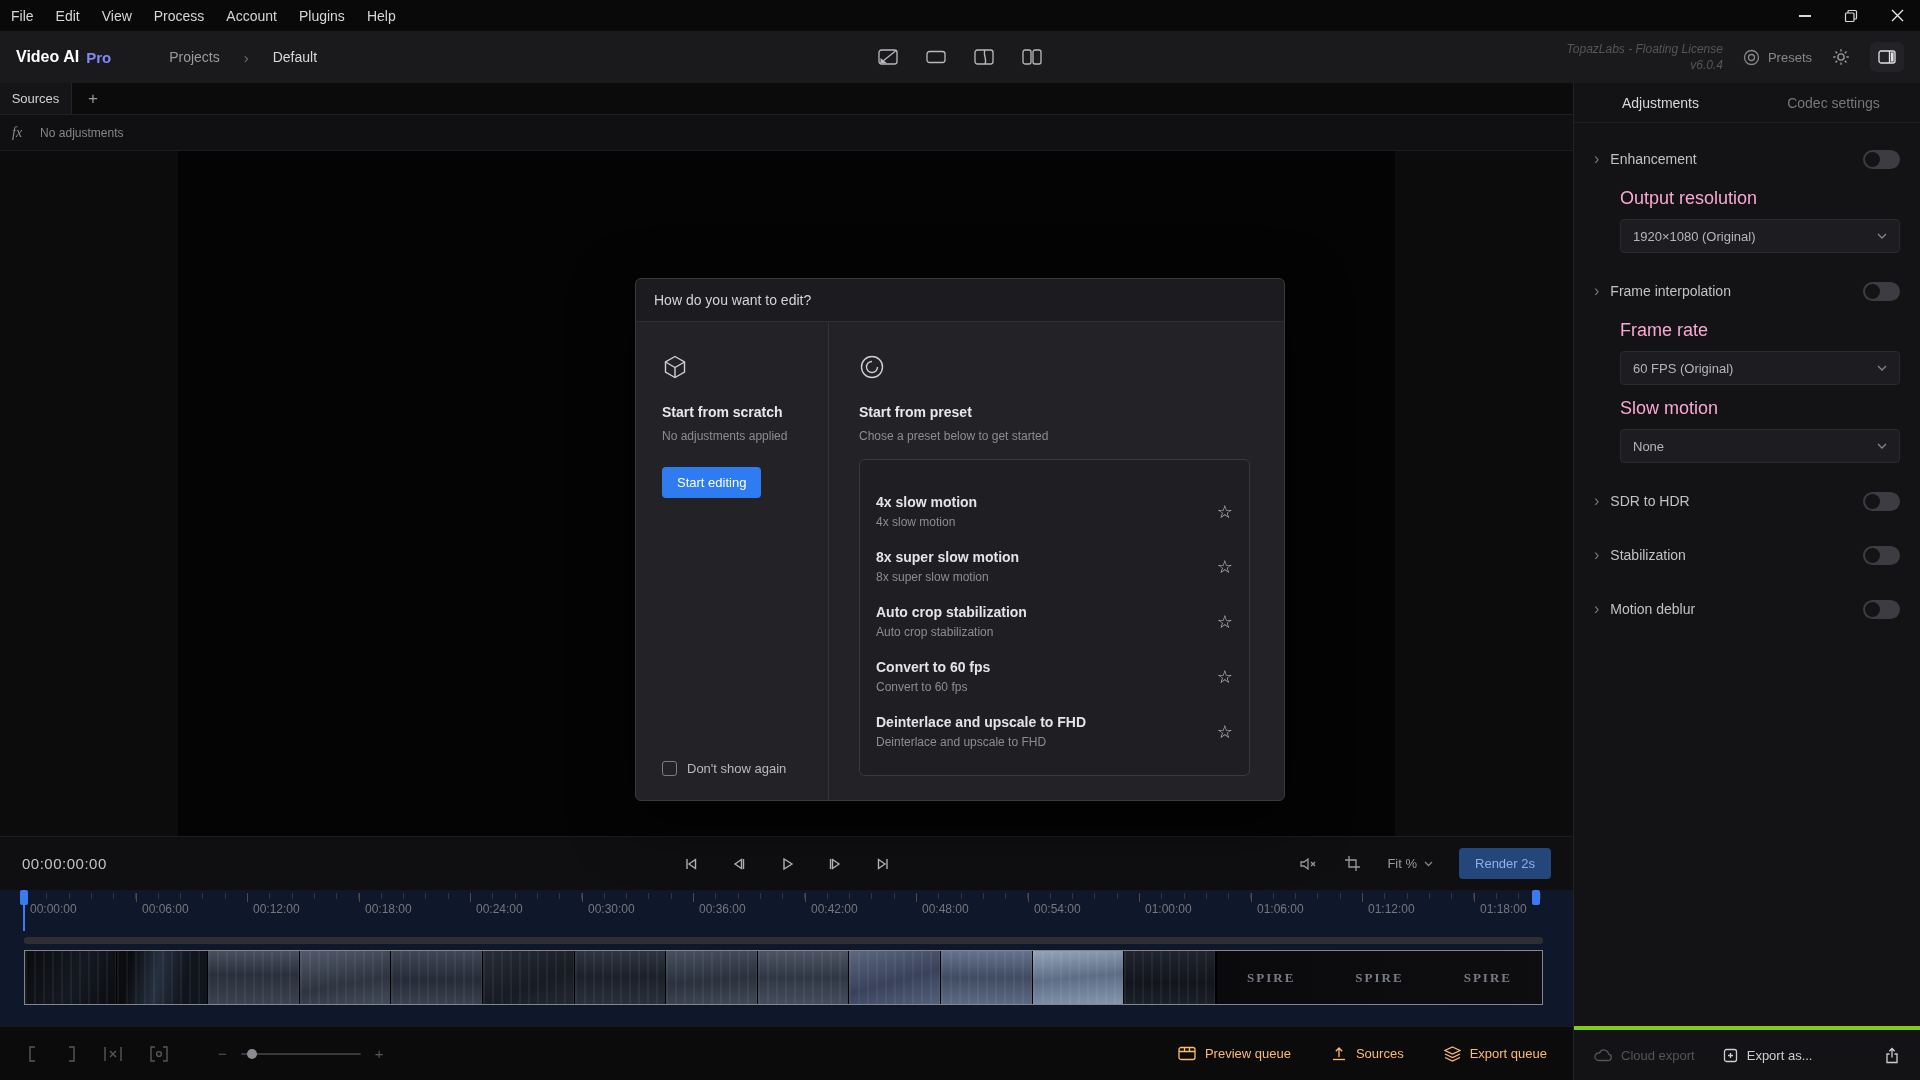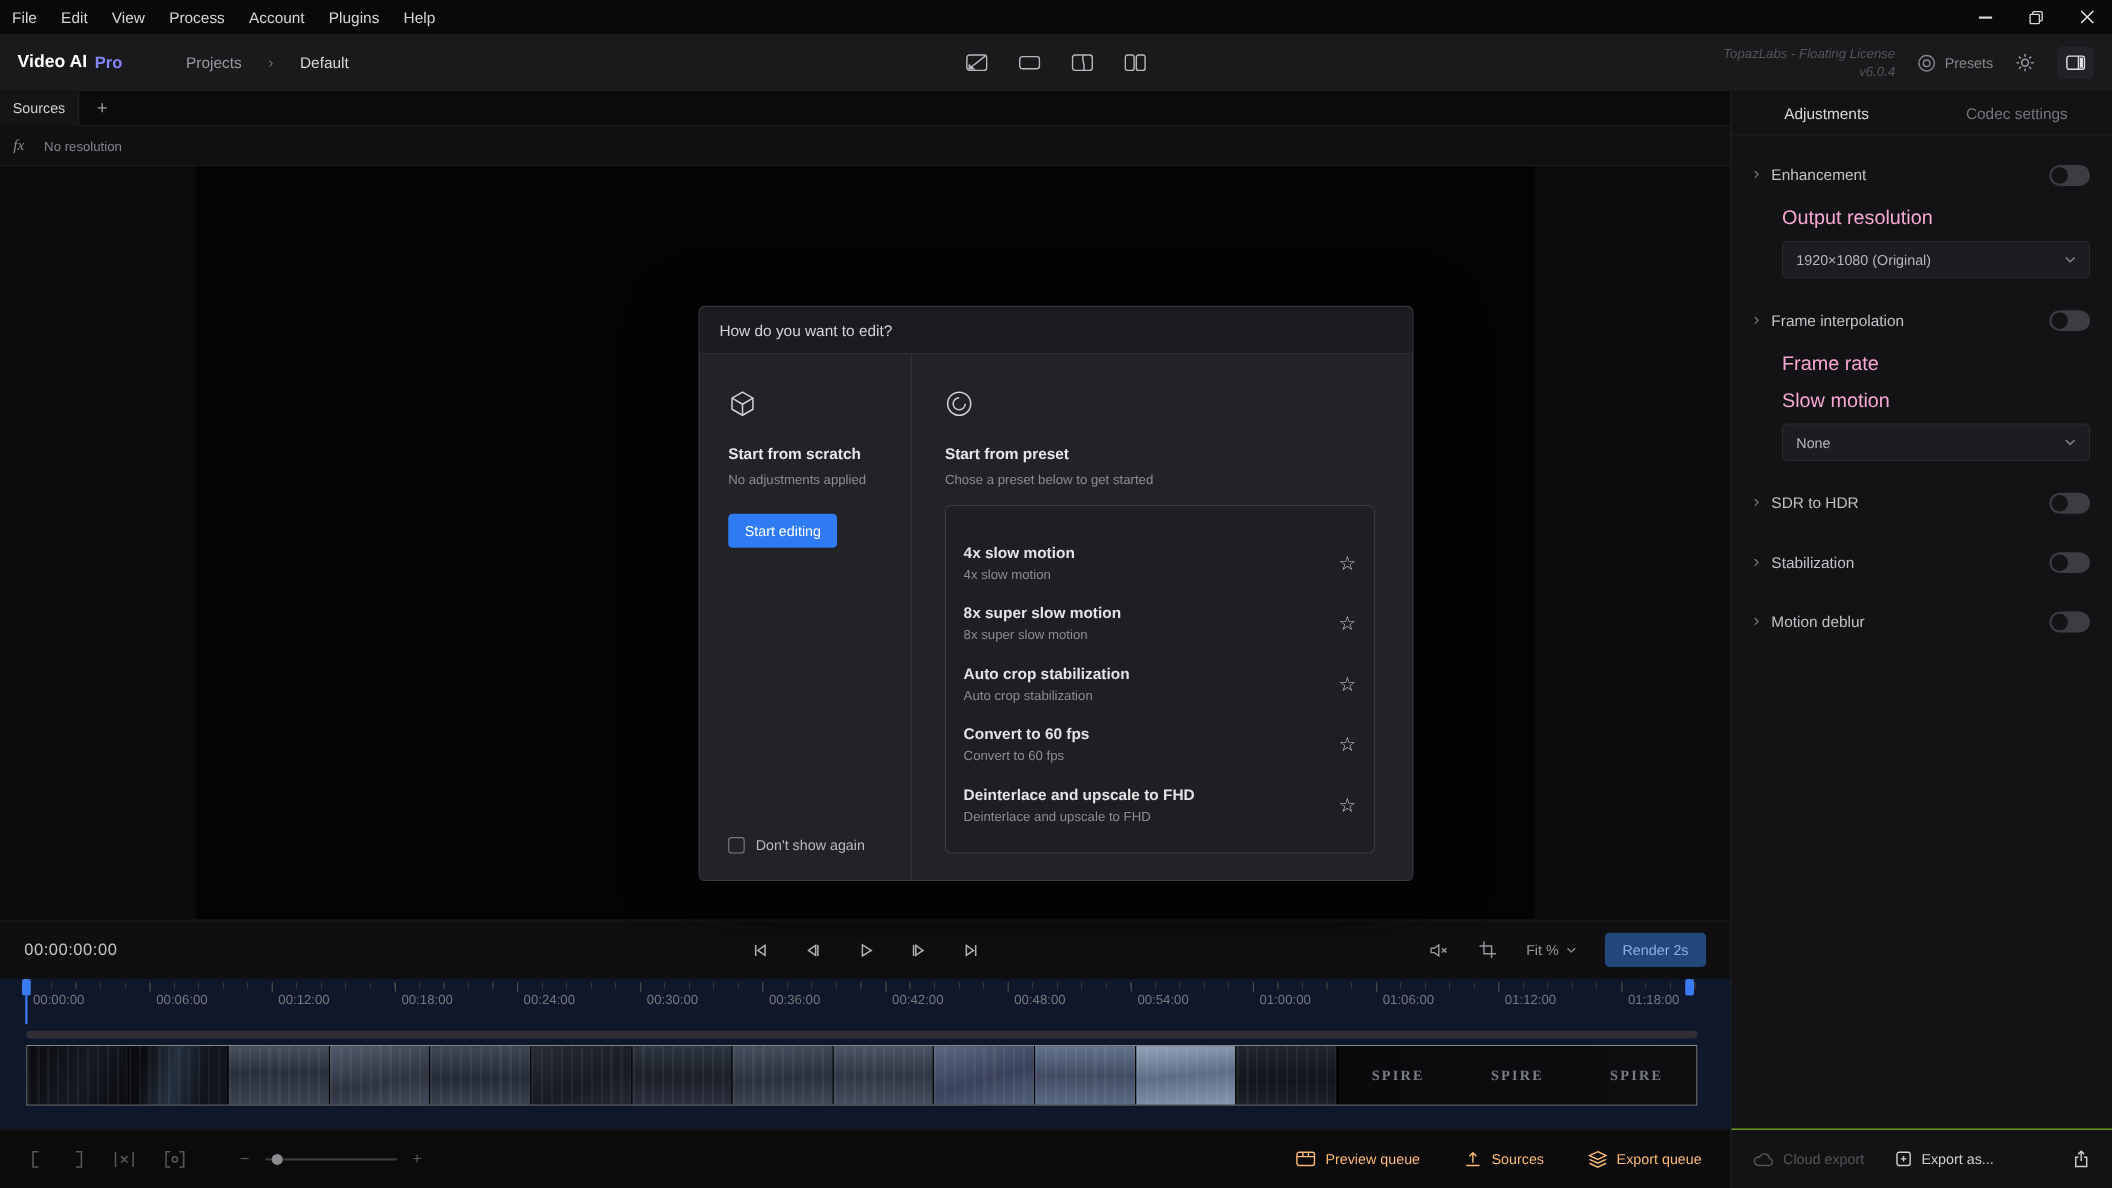--- a/index.html
+++ b/index.html
@@ -99,21 +99,21 @@
   .panel-content{flex:1;padding:14px 20px;overflow:hidden}
   .section-row{display:flex;align-items:center;gap:11px;height:32px;margin-top:6px}
   .section-row.gap{margin-top:22px}
   .chev{color:#77777c;font-size:16px;line-height:1}
   .section-label{font-size:14px;color:#c2c2c6}
   .toggle{margin-left:auto;width:37px;height:19px;border-radius:10px;background:#3c3c42;position:relative}
   .toggle::after{content:"";position:absolute;left:2px;top:2px;width:15px;height:15px;border-radius:50%;background:#141417}
   .field-label{font-size:18px;color:#f9a8d4;margin:13px 0 0 26px}
   .dropdown{margin:10px 0 2px 26px;height:34px;background:#1d1d21;border:1px solid #2a2a2f;border-radius:4px;display:flex;align-items:center;justify-content:space-between;padding:0 12px;font-size:13px;color:#b6b6ba}
   .dd-chev{color:#85858a}
-  .panel-footer{height:54px;border-top:1px solid #84cc16;display:flex;align-items:center;padding:0 20px;gap:28px;flex:none}
+  .panel-footer{height:54px;border-top:4px solid #84cc16;display:flex;align-items:center;padding:0 20px;gap:28px;flex:none}
   .footer-item{display:flex;align-items:center;gap:9px;font-size:13px}
   .footer-item.dim{color:#55555a}
   .footer-item.lit{color:#cfcfd2}
   .share-btn{margin-left:auto;color:#cfcfd2}
 
   
   .modal{position:absolute;left:calc(50% - 325px);top:278px;width:650px;height:523px;background:#232327;border:1px solid #39393e;border-radius:6px;box-shadow:0 18px 60px rgba(0,0,0,.65);display:flex;flex-direction:column;z-index:10}
   .modal-header{height:43px;background:#1c1c20;border-bottom:1px solid #303034;display:flex;align-items:center;padding:0 18px;font-size:14px;color:#d4d4d6;border-radius:6px 6px 0 0;flex:none}
   .modal-body{flex:1;display:flex;min-height:0}
   .m-left{width:193px;border-right:1px solid #333338;padding:32px 14px 24px 26px;display:flex;flex-direction:column}
@@ -219,21 +219,21 @@
   <div class="main">
     <div class="left-col">
 
       <div class="tab-bar">
         <div class="tab-active">Sources</div>
         <div class="tab-add">+</div>
       </div>
 
       <div class="fx-strip">
         <span class="fx-glyph">fx</span>
-        <span class="fx-label">No resolution</span>
+        <span class="fx-label">No adjustments</span>
       </div>
 
       <div class="video-area">
         <div class="video-canvas"></div>
       </div>
 
       <div class="playback-bar">
         <span class="timecode">00:00:00:00</span>
         <div class="transport">
           <svg width="18" height="18" viewBox="0 0 18 18" fill="none" stroke="currentColor" stroke-width="1.4">
@@ -428,20 +428,26 @@
               <path d="M1 1l4 4 4-4"></path>
             </svg>
         </div>
 
         <div class="section-row gap">
           <span class="chev">›</span>
           <span class="section-label">Frame interpolation</span>
           <div class="toggle"></div>
         </div>
         <div class="field-label">Frame rate</div>
+        <div class="dropdown">
+          <span>60 FPS (Original)</span>
+          <svg class="dd-chev" width="10" height="6" viewBox="0 0 10 6" fill="none" stroke="currentColor" stroke-width="1.3">
+              <path d="M1 1l4 4 4-4"></path>
+            </svg>
+        </div>
         <div class="field-label">Slow motion</div>
         <div class="dropdown">
           <span>None</span>
           <svg class="dd-chev" width="10" height="6" viewBox="0 0 10 6" fill="none" stroke="currentColor" stroke-width="1.3">
               <path d="M1 1l4 4 4-4"></path>
             </svg>
         </div>
 
         <div class="section-row gap">
           <span class="chev">›</span>

